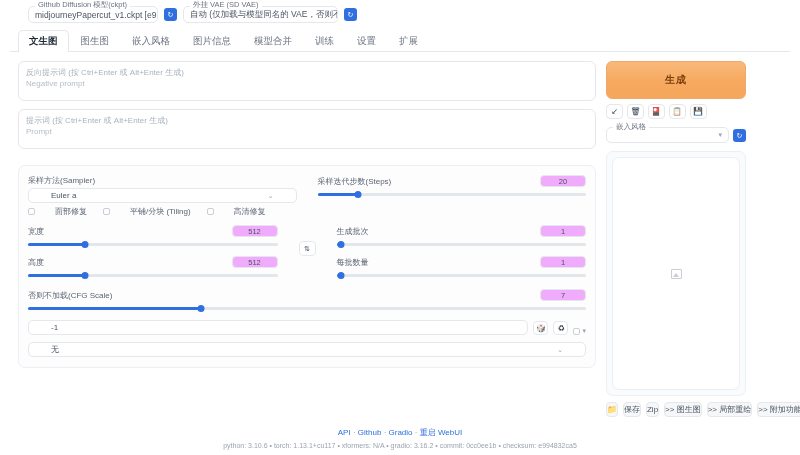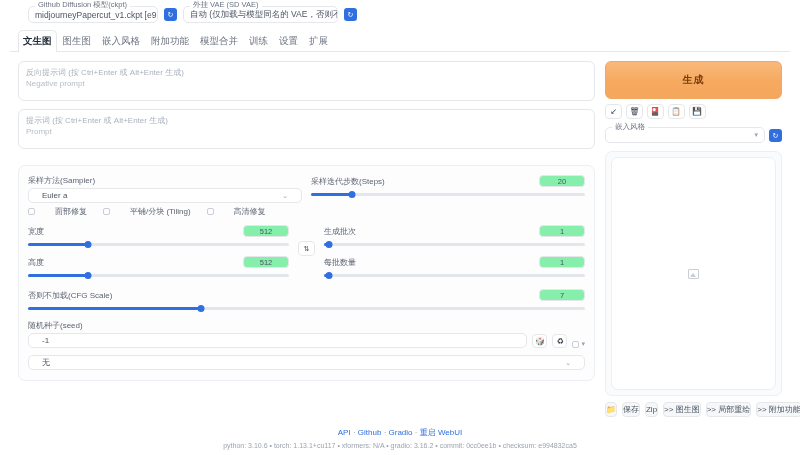--- a/index.html
+++ b/index.html
@@ -32,29 +32,29 @@
   .sel-vae   { width:155px; }
   .mini-btn {
     width:13px; height:13px; border-radius:3px; background:#2f6fe0;
     display:inline-flex; align-items:center; justify-content:center;
     color:#fff; font-size:7px; margin-bottom:2px; flex:none;
   }
 
   
   .tabs { display:flex; gap:1px; border-bottom:1px solid #e5e7eb; padding:0 8px; margin-top:2px; }
   .tab {
-    padding:4px 4px; font-size:9.5px; color:#6b7280; border:1px solid transparent;
+    padding:4px 10px; font-size:9.5px; color:#6b7280; border:1px solid transparent;
     border-bottom:none; border-radius:5px 5px 0 0; position:relative; top:1px; white-space:nowrap;
   }
   .tab.active { color:#1f2937; background:#fff; border-color:#e5e7eb; font-weight:bold; }
 
   
   .content { display:flex; gap:10px; padding:9px 8px 0 8px; flex:1; }
   .col-left  { width:calc(100% - 186px); display:flex; flex-direction:column; }
-  .col-right { width:177px; display:flex; flex-direction:column; }
+  .col-right { width:140px; display:flex; flex-direction:column; }
 
   
   .prompt-box {
     border:1px solid #e5e7eb; border-radius:6px; background:#fff;
     height:40px; padding:5px 7px; margin-bottom:8px; color:#aab2bd; font-size:8px; line-height:11px;
   }
   .prompt-box .l2 { color:#b6bcc6; }
 
   
   .gen-btn {
@@ -69,31 +69,31 @@
     display:flex; align-items:center; justify-content:center; font-size:8px;
   }
   .styles-wrap { margin-top:8px; display:flex; align-items:flex-end; gap:4px;border-radius:7px; }
   .styles-sel { flex:1; }
 
   
   .panel {
     border:1px solid #eceff3; border-radius:7px; background:#fdfdfe;
     padding:9px 9px 10px 9px; margin-top:8px;
   }
-  .row { display:flex; gap:9px; align-items:flex-start; }
+  .row { display:flex; gap:21px; align-items:flex-start; }
   .half { flex:1; min-width:0; }
 
   .lbl { font-size:8px; color:#5b6472; margin-bottom:2px; display:block; white-space:nowrap; }
 
   
   .ctl { margin-bottom:7px; }
   .ctl-head { display:flex; align-items:center; gap:6px; }
   .ctl-head .lbl { flex:1; margin-bottom:0; }
   .numbox {
-    width:46px; height:12px; border:1px solid #e5e7eb; border-radius:4px; background:#86efac;
+    width:46px; height:12px; border:1px solid #e5e7eb; border-radius:4px; background:#f0abfc;
     font-size:7.5px; color:#4b5563; display:flex; align-items:center; justify-content:center; flex:none;
   }
   .slider { position:relative; height:10px; margin-top:2px; }
   .track { position:absolute; top:4px; left:0; right:0; height:2.5px; background:#e3e7ec; border-radius:2px; }
   .fill  { position:absolute; top:4px; left:0; height:2.5px; background:#2f6fe0; border-radius:2px; }
   .knob  { position:absolute; top:1.5px; width:7px; height:7px; border-radius:50%; background:#2f6fe0; transform:translateX(-50%); }
 
   
   .checks { display:flex; gap:16px; margin:3px 0 8px 0; }
   .chk { display:flex; align-items:center; gap:20px; font-size:8px; color:#5b6472; white-space:nowrap; }
@@ -102,21 +102,21 @@
   .swap-btn {
     width:17px; height:15px; border:1px solid #e5e7eb; border-radius:4px; background:#fff;
     display:flex; align-items:center; justify-content:center; font-size:7px; color:#4b5563;
     margin-top:16px; flex:none;
   }
 
   
   .seed-row { display:flex; align-items:flex-end; gap:5px; }
   .txtbox {
     height:15px; border:1px solid #e5e7eb; border-radius:5px; background:#fff;
-    display:flex; align-items:center; padding:0 13px; font-size:8px; color:#4b5563;
+    display:flex; align-items:center; padding:0 22px; font-size:8px; color:#4b5563;
   }
   .seed-input { flex:1; }
   .rnd-btn { width:15px; height:14px; border:1px solid #e5e7eb; border-radius:4px; background:#fff;
              display:flex; align-items:center; justify-content:center; font-size:8px; flex:none; }
   .tiny-chk { display:flex; align-items:center; gap:2px; flex:none; }
 
   
   .gallery {
     flex:1; border:1px solid #eceff3; border-radius:7px; background:#fff;
     display:flex; align-items:center; justify-content:center; min-height:0;
@@ -169,21 +169,21 @@
     </div>
     <div class="mini-btn">
       <span>↻</span>
     </div>
   </div>
 
   <div class="tabs">
     <div class="tab active">文生图</div>
     <div class="tab">图生图</div>
     <div class="tab">嵌入风格</div>
-    <div class="tab">附加功能</div>
+    <div class="tab">图片信息</div>
     <div class="tab">模型合并</div>
     <div class="tab">训练</div>
     <div class="tab">设置</div>
     <div class="tab">扩展</div>
   </div>
 
   <div class="content">
 
     <div class="col-left">
 
@@ -297,21 +297,20 @@
             <div class="numbox">7</div>
           </div>
           <div class="slider">
             <div class="track"></div>
             <div class="fill" style="width:31%"></div>
             <div class="knob" style="left:31%"></div>
           </div>
         </div>
 
         <div style="margin-top:6px;">
-          <span class="lbl">随机种子(seed)</span>
           <div class="seed-row">
             <div class="txtbox seed-input">-1</div>
             <div class="rnd-btn">
               <span>🎲</span>
             </div>
             <div class="rnd-btn">
               <span>♻</span>
             </div>
             <label class="tiny-chk">
               <span class="chkbox"></span>

